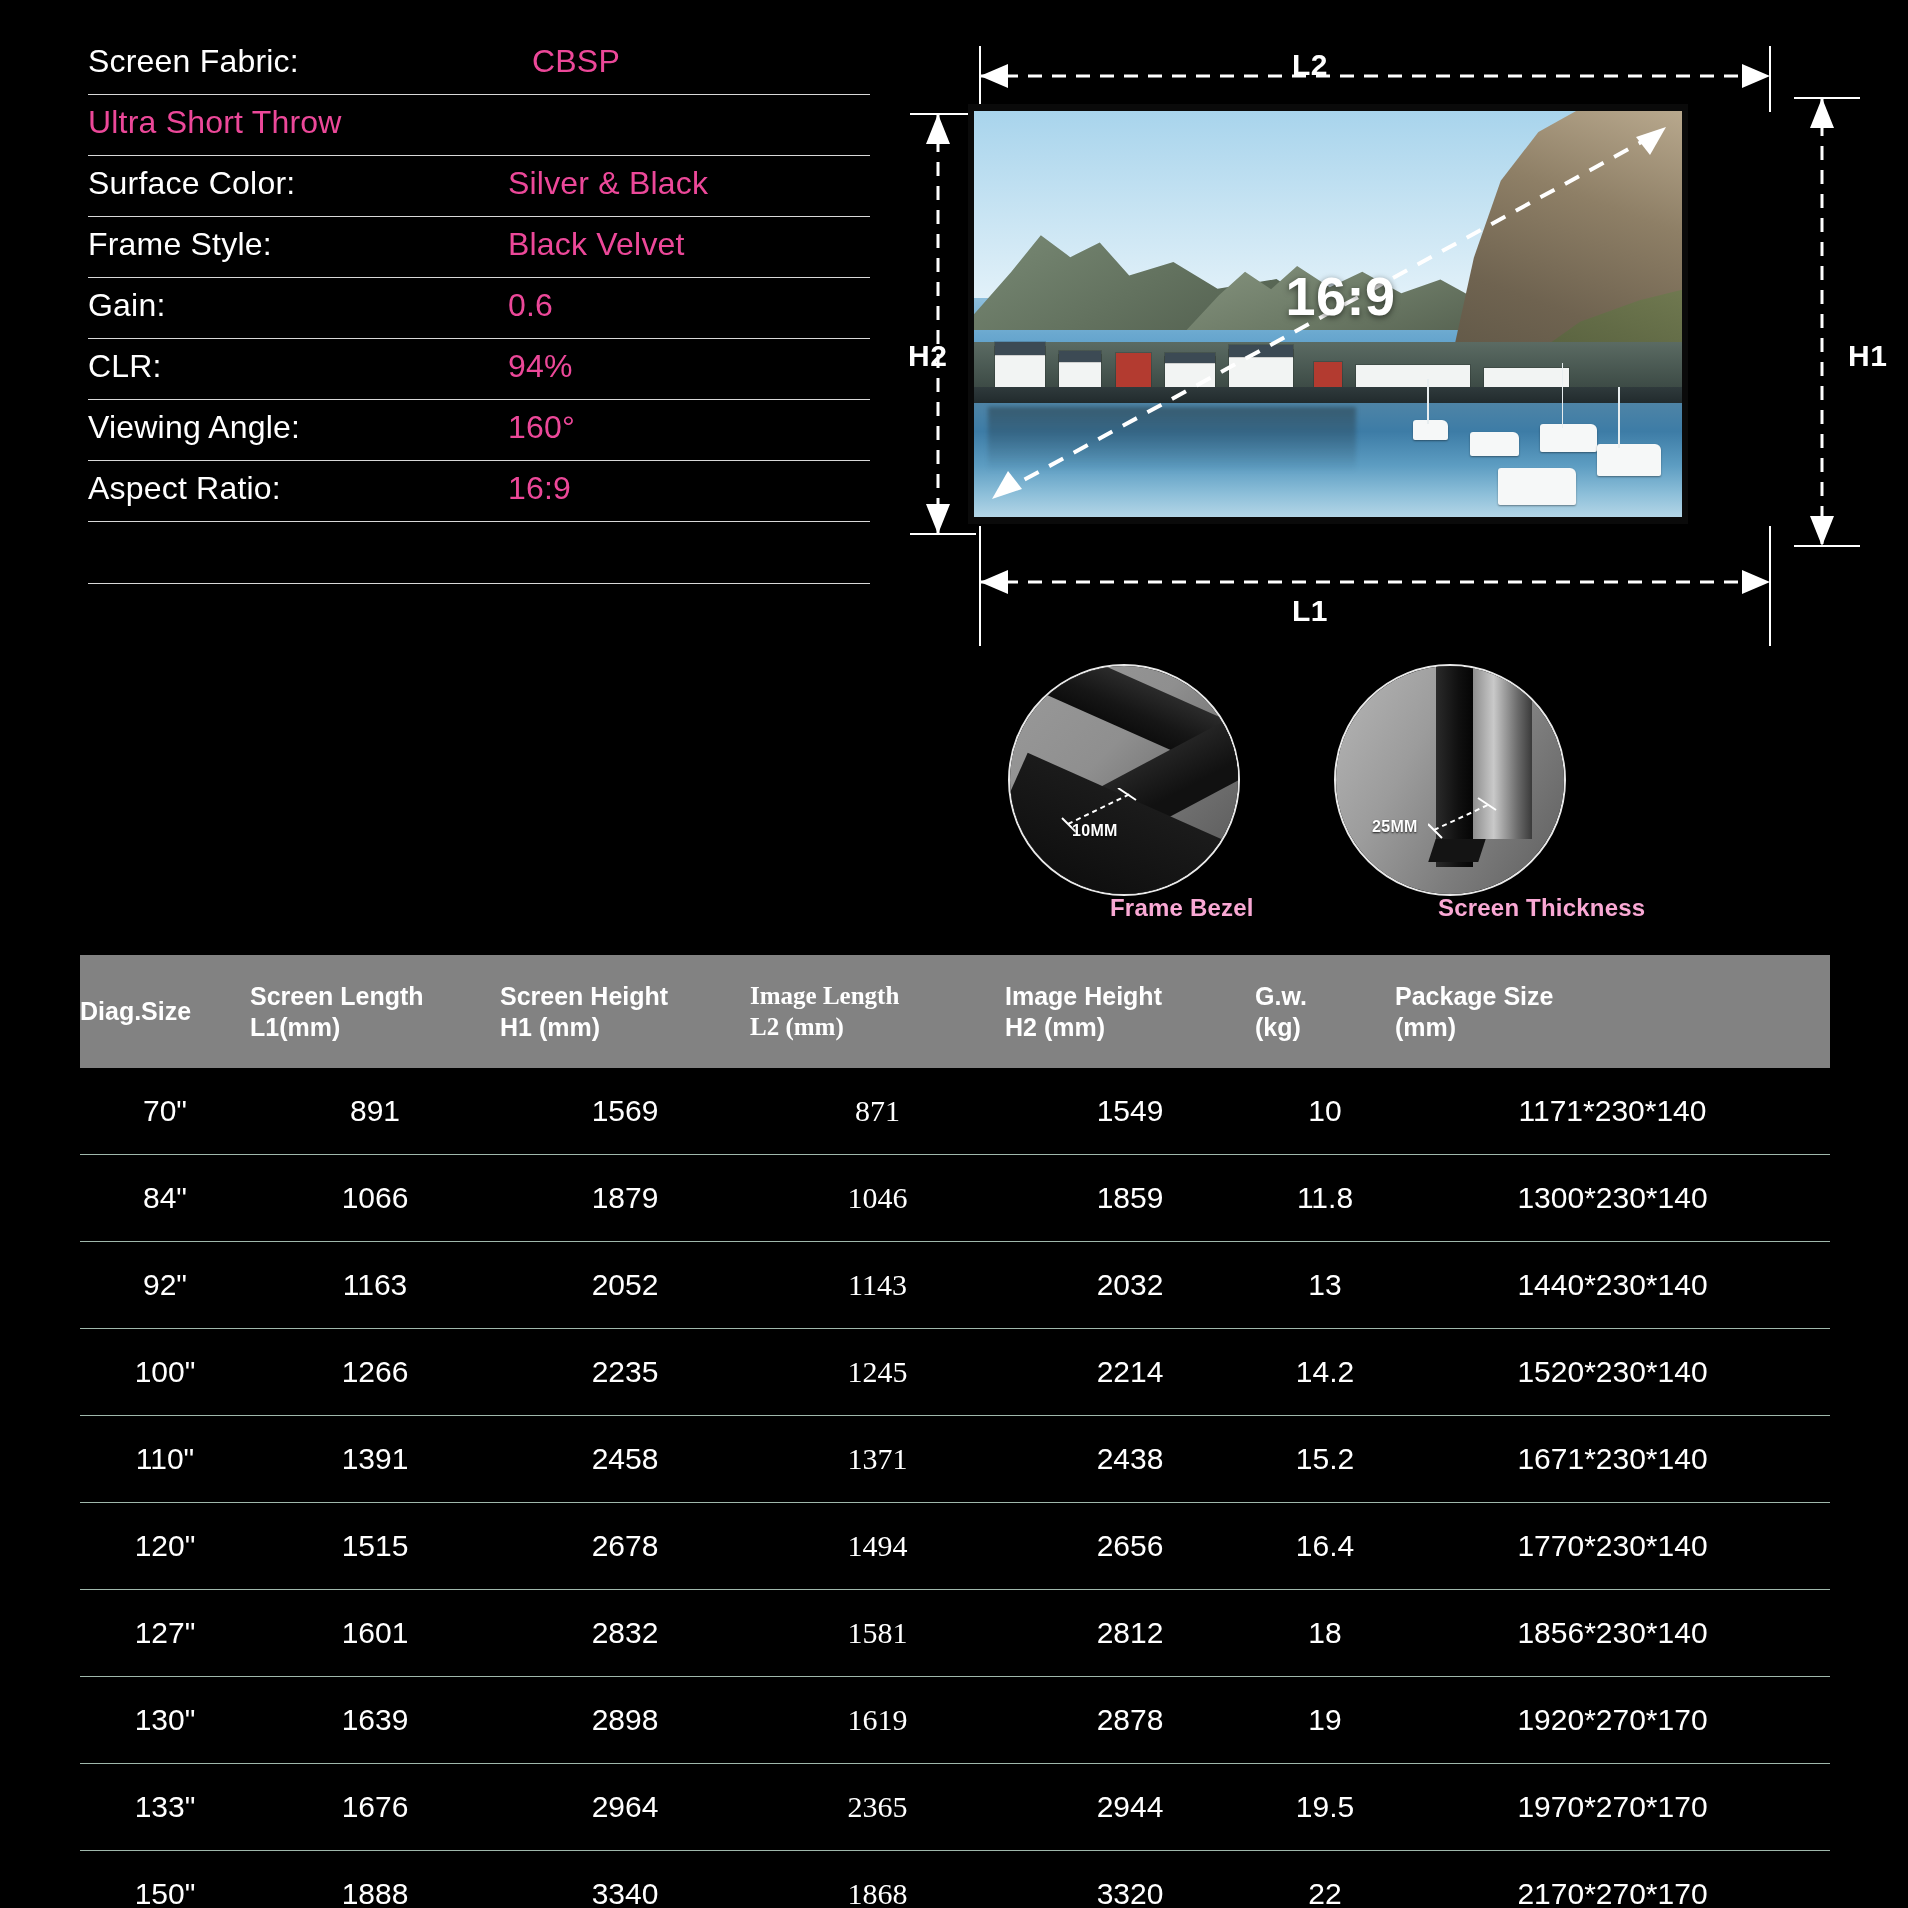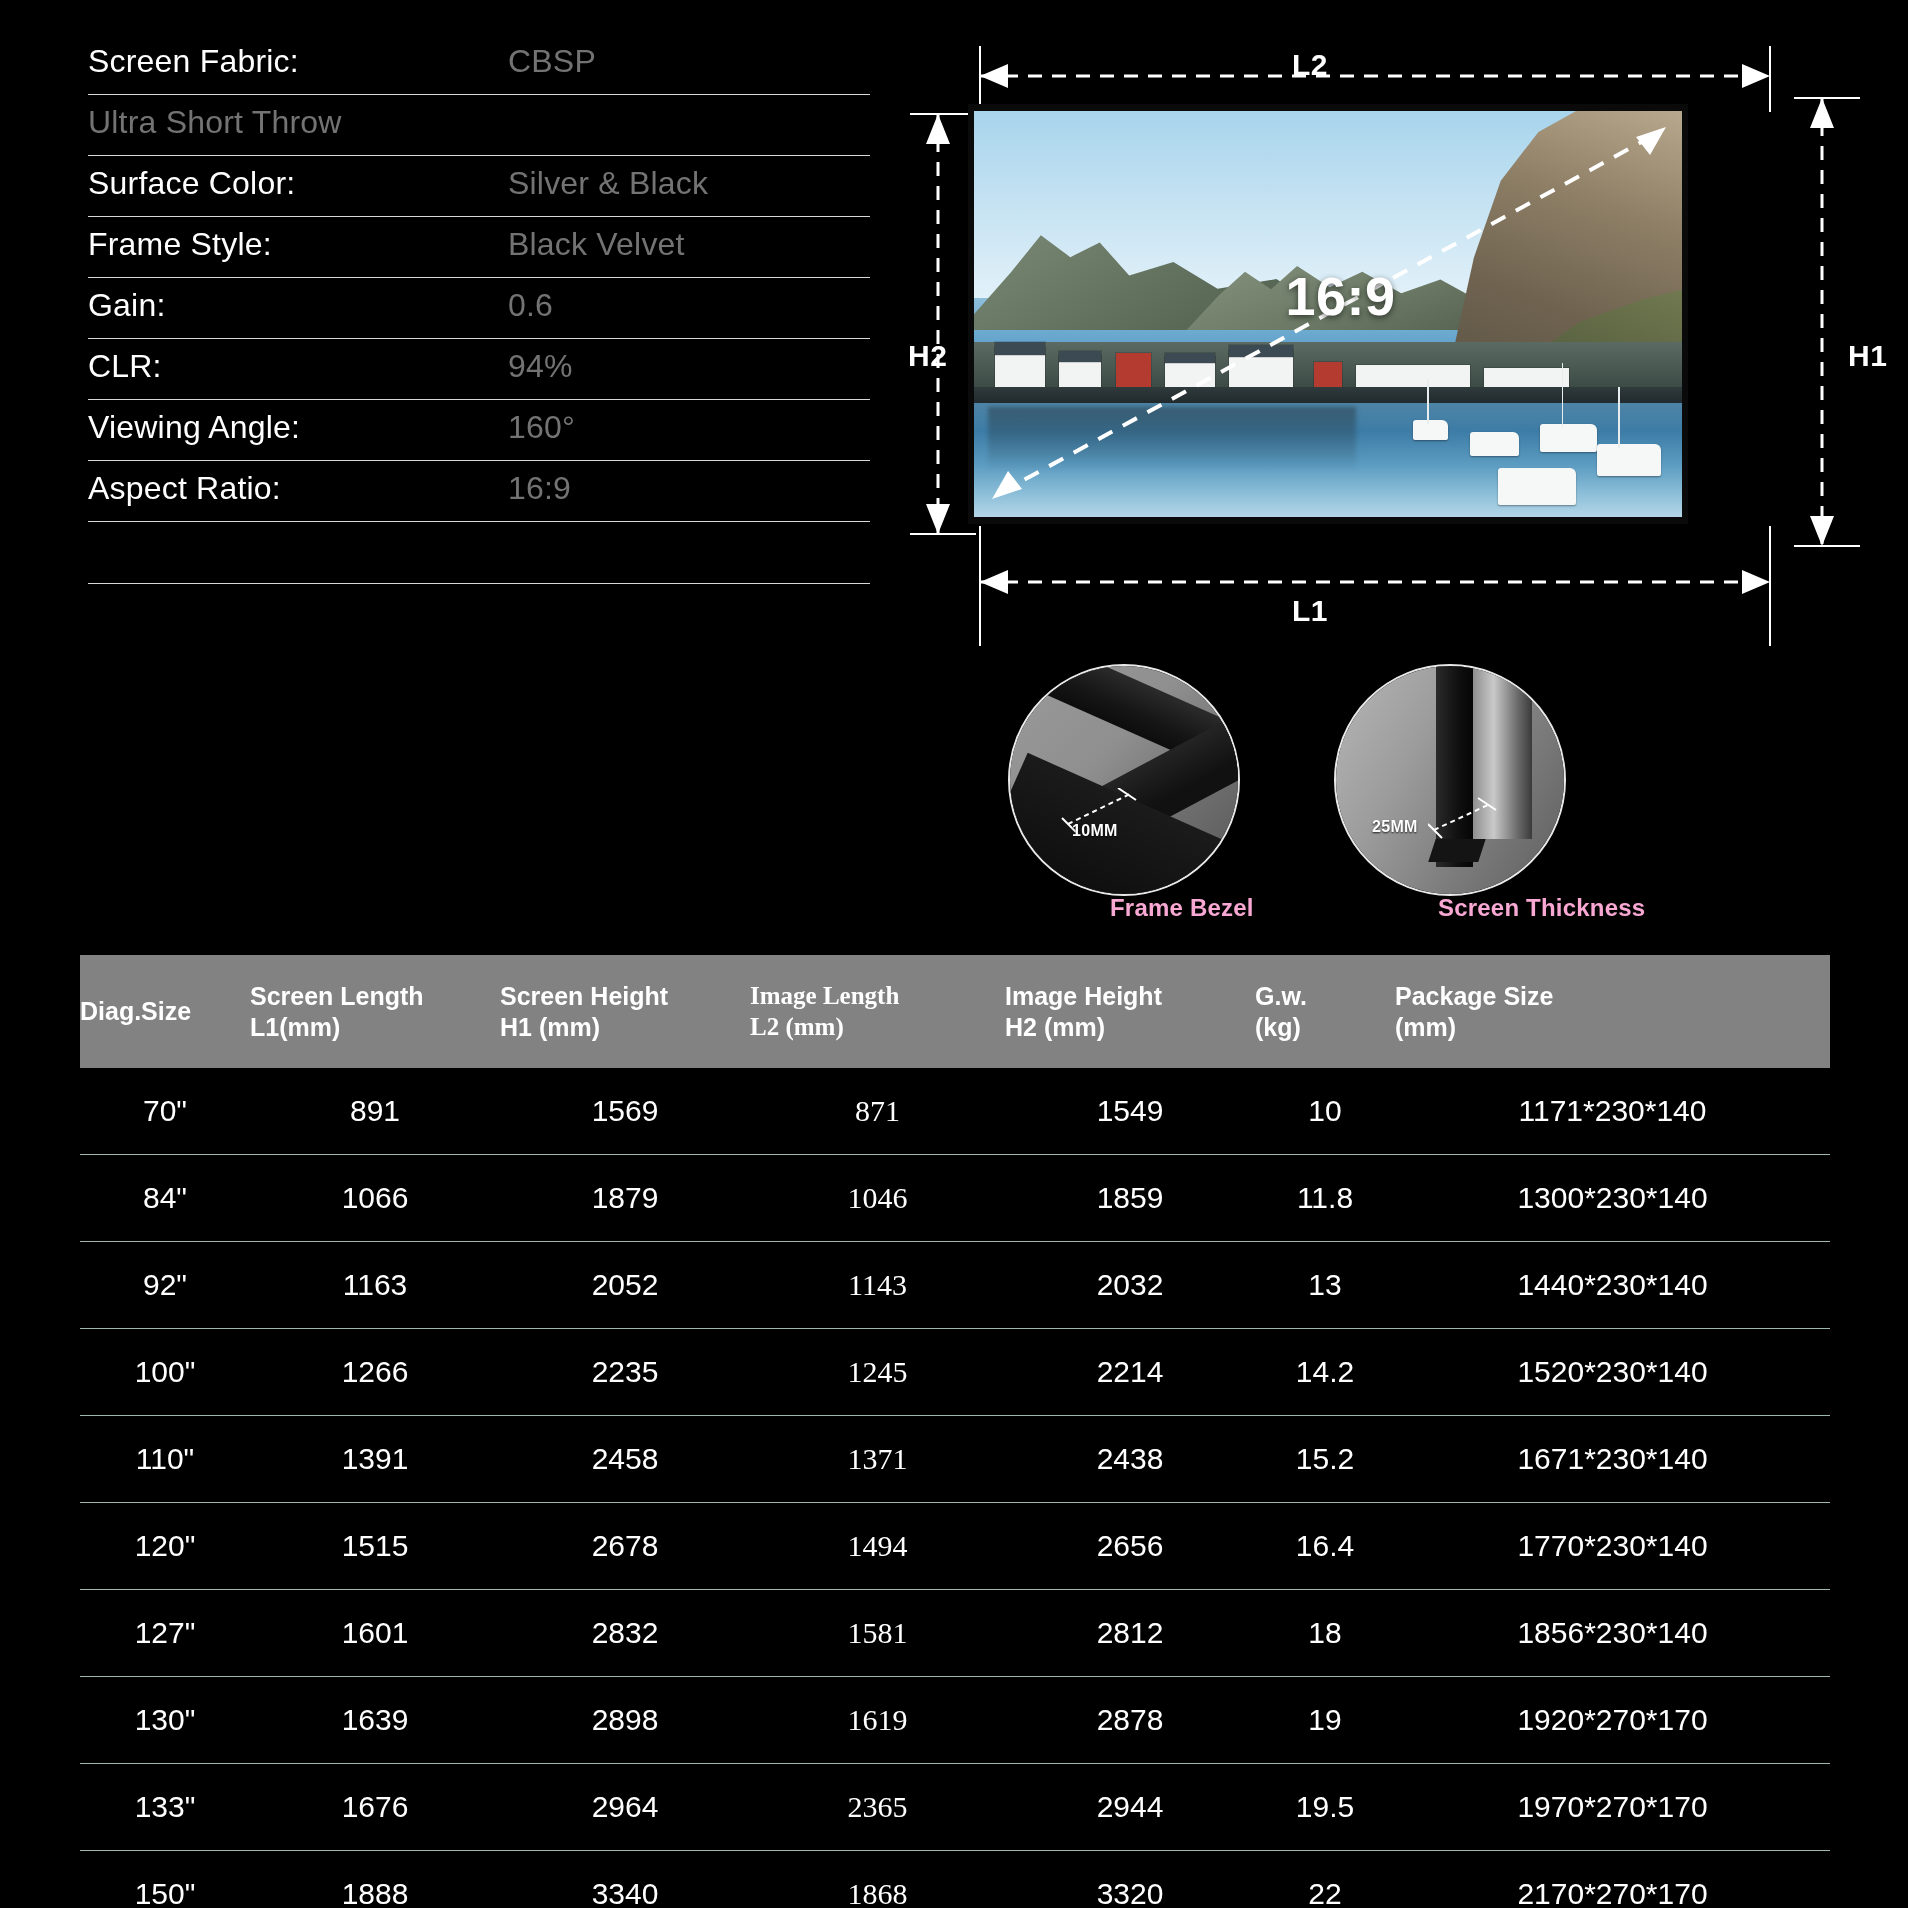--- a/index.html
+++ b/index.html
@@ -28,34 +28,34 @@
     padding-left: 88px;
     padding-right: 20px;
   }
 
   .spec-row {
     display: flex;
     align-items: center;
     height: 61px;
     border-bottom: 1.5px solid #d8d8d8;
   }
-  .spec-row:first-child { border-top: none; }
+  .spec-row:first-child { border-top: none; gap: 24px; }
 
   .spec-label {
     width: 420px;
     font-size: 32px;
     font-weight: 400;
     color: #ffffff;
     letter-spacing: 0.2px;
     padding-bottom: 6px;
   }
   .spec-value {
     font-size: 32px;
     font-weight: 400;
-    color: #737373;
+    color: #ec4899;
     letter-spacing: 0.2px;
     padding-bottom: 6px;
   }
   .spec-tail {
     height: 62px;
     border-bottom: 1.5px solid #d8d8d8;
   }
 
   
   .diagram-panel {

